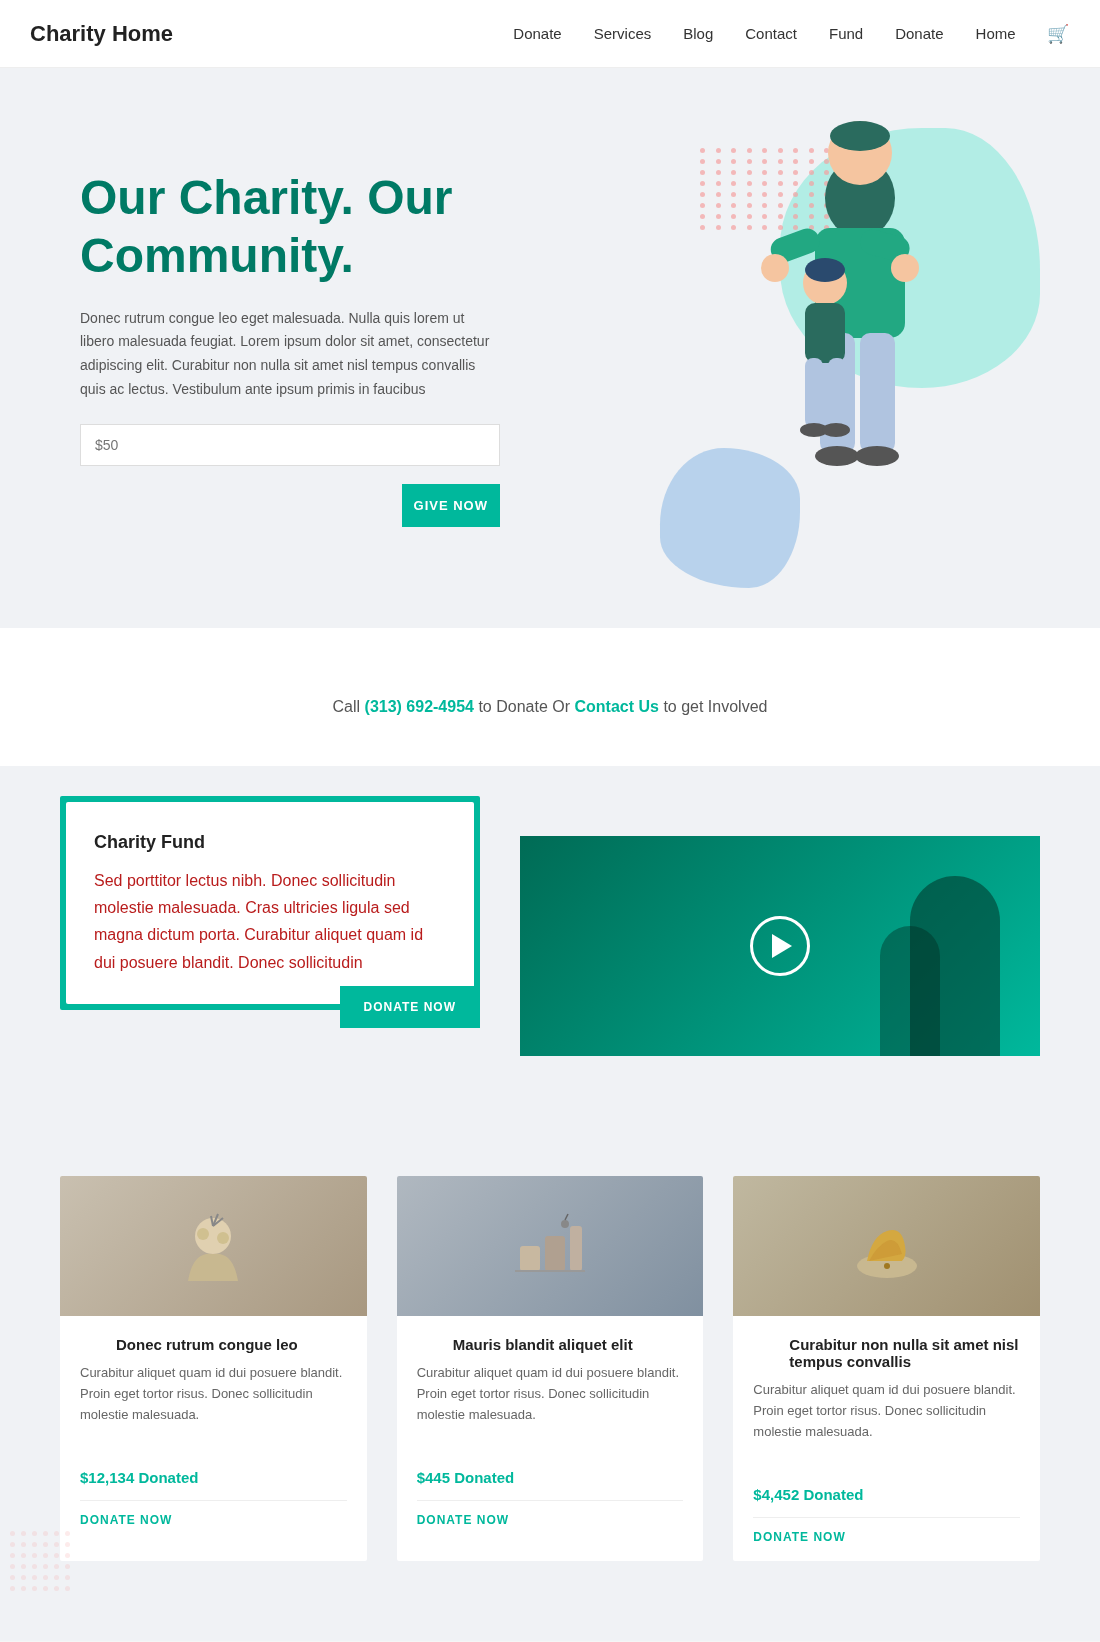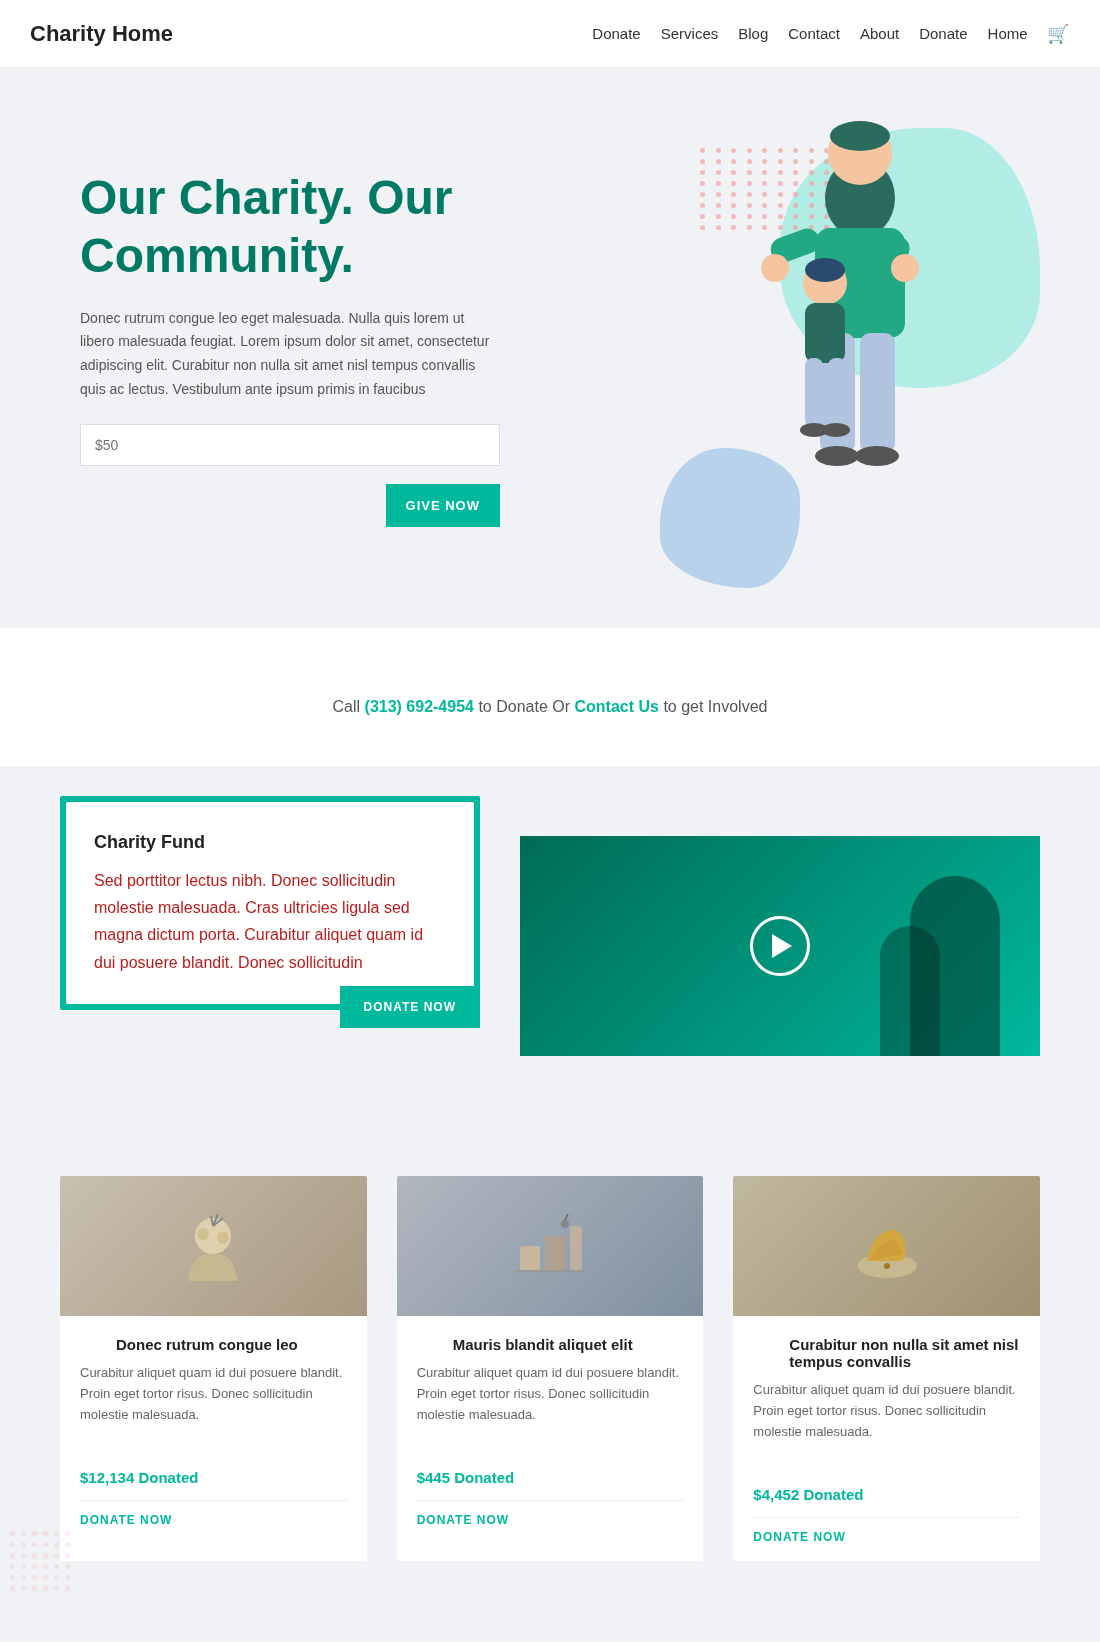--- a/index.html
+++ b/index.html
@@ -18,21 +18,21 @@
       z-index: 10;
     }
     .navbar-brand {
       font-size: 22px;
       font-weight: bold;
       color: #222;
     }
     .navbar-links {
       display: flex;
       align-items: center;
-      gap: 20px;
+      gap: 32px;
       list-style: none;
     }
     .navbar-links a {
       text-decoration: none;
       color: #333;
       font-size: 15px;
     }
     .cart-icon { font-size: 18px; color: #333; cursor: pointer; }
 
     
@@ -70,21 +70,21 @@
       font-size: 14px;
       color: #999;
       margin-bottom: 18px;
       outline: none;
     }
     .give-now-btn {
       float: right;
       background: #00b89c;
       color: #fff;
       border: none;
-      padding: 14px 20px;
+      padding: 14px 12px;
       font-size: 13px;
       font-weight: bold;
       letter-spacing: 1px;
       cursor: pointer;
       text-transform: uppercase;
     }
     
     .dot-grid {
       position: absolute;
       top: 80px;
@@ -343,21 +343,21 @@
 </head>
 <body>
 
 <nav class="navbar">
   <span class="navbar-brand">Charity Home</span>
   <ul class="navbar-links">
     <li><a href="#">Donate</a></li>
     <li><a href="#">Services</a></li>
     <li><a href="#">Blog</a></li>
     <li><a href="#">Contact</a></li>
-    <li><a href="#">About</a></li>
+    <li><a href="#">Fund</a></li>
     <li><a href="#">Donate</a></li>
     <li><a href="#">Home</a></li>
     <li><span class="cart-icon">🛒</span></li>
   </ul>
 </nav>
 
 <section class="hero">
 
   <div class="dot-grid">
     <div class="dot-grid-inner" id="dot-grid-top" style="display: grid; grid-template-columns: repeat(12, 1fr); gap: 6px;">

